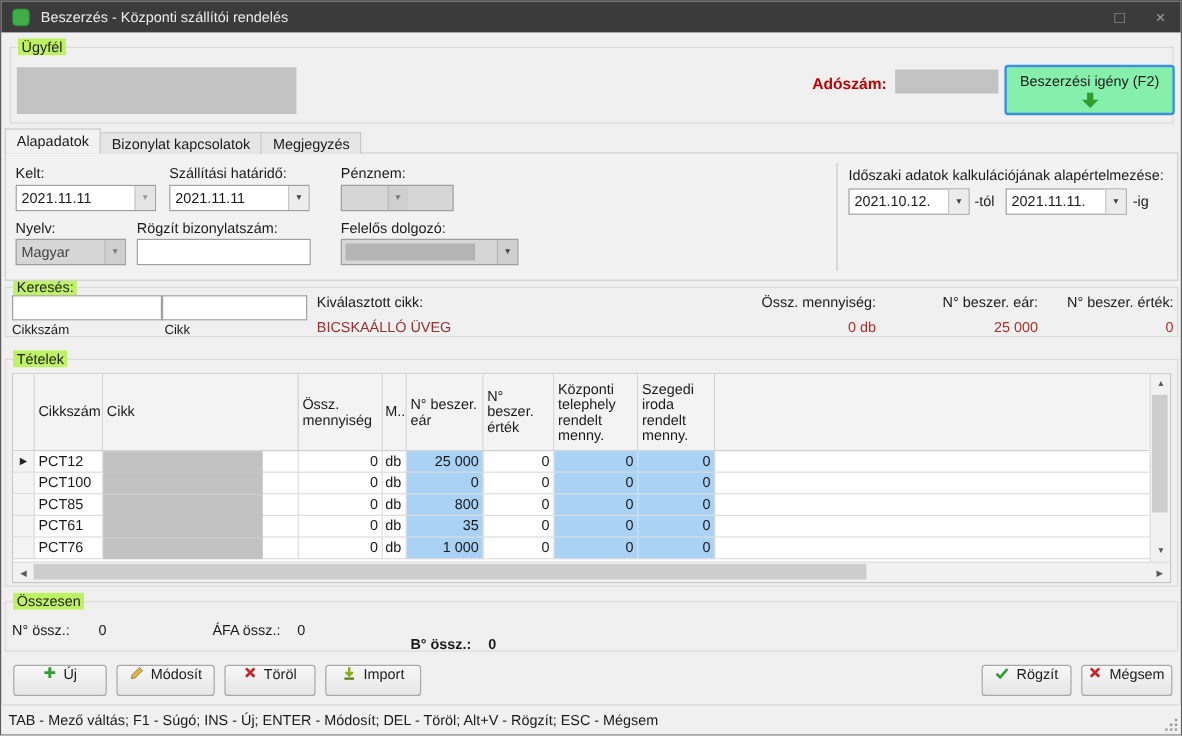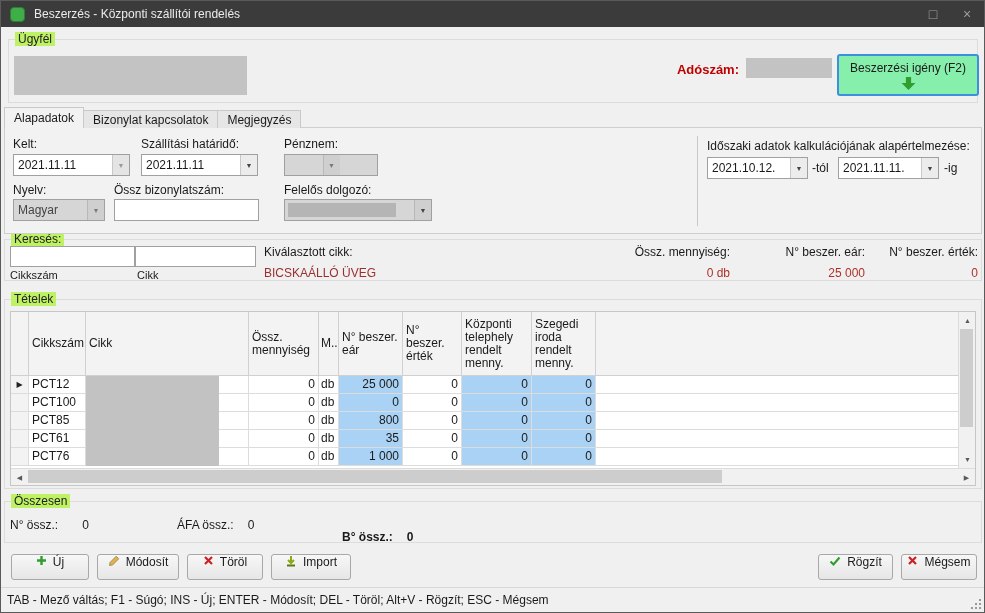--- a/index.html
+++ b/index.html
@@ -130,21 +130,21 @@
       <span class="val">Ft</span>
       <span class="dd">▼</span>
     </div>
 
     <div class="fld-label" style="left:8px;top:55px;">Nyelv:</div>
     <div class="fld combo-disabled" style="left:8px;top:71px;width:92px;">
       <span class="val">Magyar</span>
       <span class="dd">▼</span>
     </div>
 
-    <div class="fld-label" style="left:109px;top:55px;">Össz bizonylatszám:</div>
+    <div class="fld-label" style="left:109px;top:55px;">Rögzít bizonylatszám:</div>
     <input class="txt" style="left: 109px; top: 71px; width: 145px; height: 22px;">
 
     <div class="fld-label" style="left:279px;top:55px;">Felelős dolgozó:</div>
     <div class="fld combo-disabled" style="left:279px;top:71px;width:148px;">
       <span class="redact" style="left:3px;top:3px;width:108px;height:14px;background:#b5b5b5;"></span>
       <span class="val"></span>
       <span class="dd" style="color:#444;">▼</span>
     </div>
 
     <div class="vdivider" style="left:692px;top:8px;height:90px;"></div>

